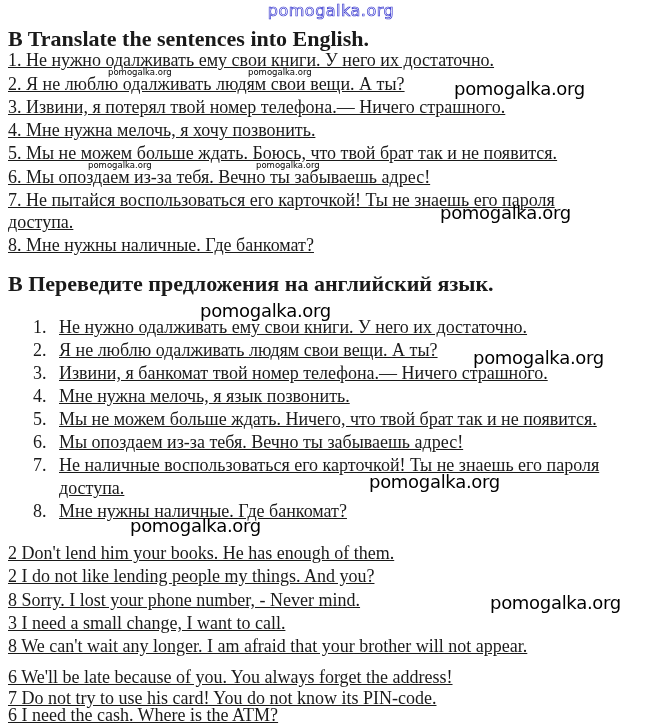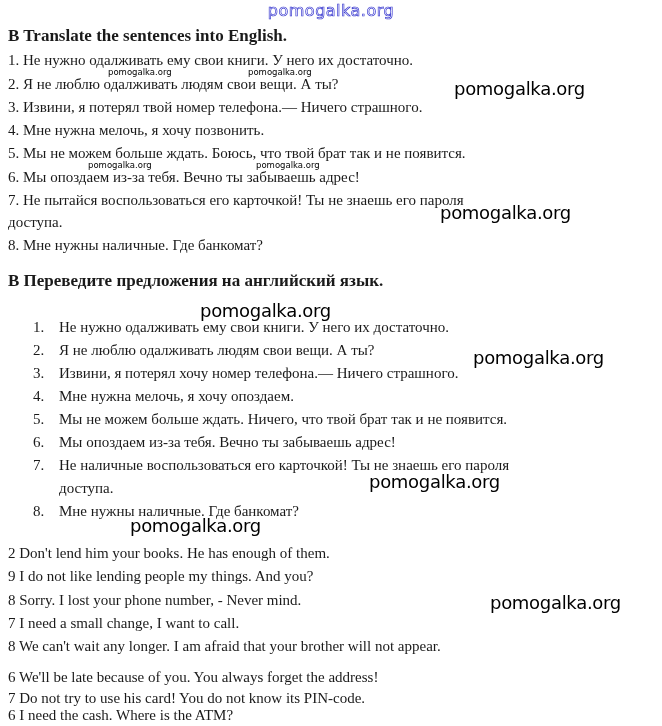--- a/index.html
+++ b/index.html
@@ -24,28 +24,29 @@
       font-family: "DejaVu Sans", "Liberation Sans", sans-serif;
       font-size: 16px;
       color: #ffffff;
       -webkit-text-stroke: 0.7px #3a3ad0;
       letter-spacing: 0.5px;
     }
     .heading {
       position: absolute;
       left: 8px;
       font-weight: bold;
-      font-size: 17px;
+      font-size: 22px;
       white-space: nowrap;
     }
     .line {
       position: absolute;
-      font-size: 15px;
+      font-size: 18px;
       white-space: nowrap;
       line-height: 22px;
+      text-decoration: underline;
     }
     .sec1 .line { left: 8px; }
     .sec2 .num {
       display: inline-block;
       width: 26px;
       text-align: left;
     }
     .sec2 .line { left: 33px; }
     .sec2 .cont { left: 59px; }
     .sec3 .line { left: 8px; }
@@ -80,34 +81,34 @@
   <div class="line" style="top:166px;">6. Мы опоздаем из-за тебя. Вечно ты забываешь адрес!</div>
   <div class="line" style="top:189px;">7. Не пытайся воспользоваться его карточкой! Ты не знаешь его пароля</div>
   <div class="line" style="top:211px;">доступа.</div>
   <div class="line" style="top:234px;">8. Мне нужны наличные. Где банкомат?</div>
 </div>
 
 <div class="sec2">
   <div class="heading" style="top:271px;">B Переведите предложения на английский язык.</div>
   <div class="line" style="top:316px;"><span class="num">1.</span><span>Не нужно одалживать ему свои книги. У него их достаточно.</span></div>
   <div class="line" style="top:339px;"><span class="num">2.</span><span>Я не люблю одалживать людям свои вещи. А ты?</span></div>
-  <div class="line" style="top:362px;"><span class="num">3.</span><span>Извини, я потерял хочу номер телефона.— Ничего страшного.</span></div>
-  <div class="line" style="top:385px;"><span class="num">4.</span><span>Мне нужна мелочь, я хочу опоздаем.</span></div>
+  <div class="line" style="top:362px;"><span class="num">3.</span><span>Извини, я банкомат твой номер телефона.— Ничего страшного.</span></div>
+  <div class="line" style="top:385px;"><span class="num">4.</span><span>Мне нужна мелочь, я язык позвонить.</span></div>
   <div class="line" style="top:408px;"><span class="num">5.</span><span>Мы не можем больше ждать. Ничего, что твой брат так и не появится.</span></div>
   <div class="line" style="top:431px;"><span class="num">6.</span><span>Мы опоздаем из-за тебя. Вечно ты забываешь адрес!</span></div>
   <div class="line" style="top:454px;"><span class="num">7.</span><span>Не наличные воспользоваться его карточкой! Ты не знаешь его пароля</span></div>
   <div class="line cont" style="top:477px;">доступа.</div>
   <div class="line" style="top:500px;"><span class="num">8.</span><span>Мне нужны наличные. Где банкомат?</span></div>
 </div>
 
 <div class="sec3">
   <div class="line" style="top:542px;">2 Don't lend him your books. He has enough of them.</div>
-  <div class="line" style="top:565px;">9 I do not like lending people my things. And you?</div>
+  <div class="line" style="top:565px;">2 I do not like lending people my things. And you?</div>
   <div class="line" style="top:589px;">8 Sorry. I lost your phone number, - Never mind.</div>
-  <div class="line" style="top:612px;">7 I need a small change, I want to call.</div>
+  <div class="line" style="top:612px;">3 I need a small change, I want to call.</div>
   <div class="line" style="top:635px;">8 We can't wait any longer. I am afraid that your brother will not appear.</div>
   <div class="line" style="top:658px;margin-top:8px;">6 We'll be late because of you. You always forget the address!</div>
   <div class="line" style="top:687px;">7 Do not try to use his card! You do not know its PIN-code.</div>
   <div class="line" style="top:704px;">6 I need the cash. Where is the ATM?</div>
 </div>
 
 <div class="wm-small" style="left:108px; top:67px;">pomogalka.org</div>
 <div class="wm-small" style="left:248px; top:67px;">pomogalka.org</div>
 <div class="wm-small" style="left:88px; top:160px;">pomogalka.org</div>
 <div class="wm-small" style="left:256px; top:160px;">pomogalka.org</div>

